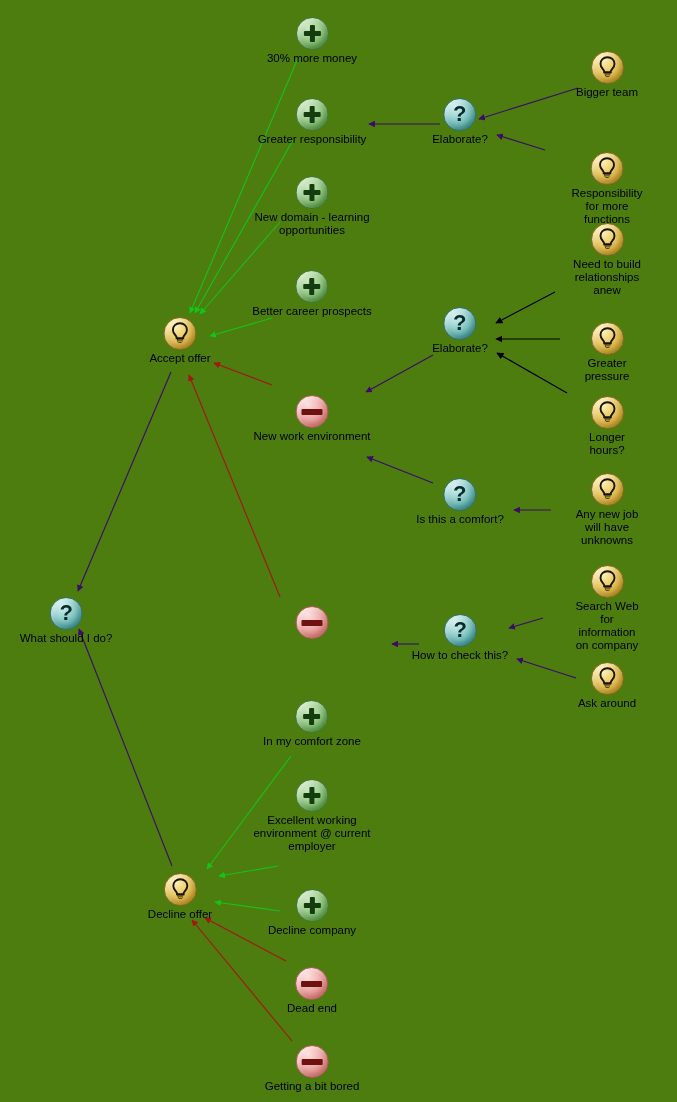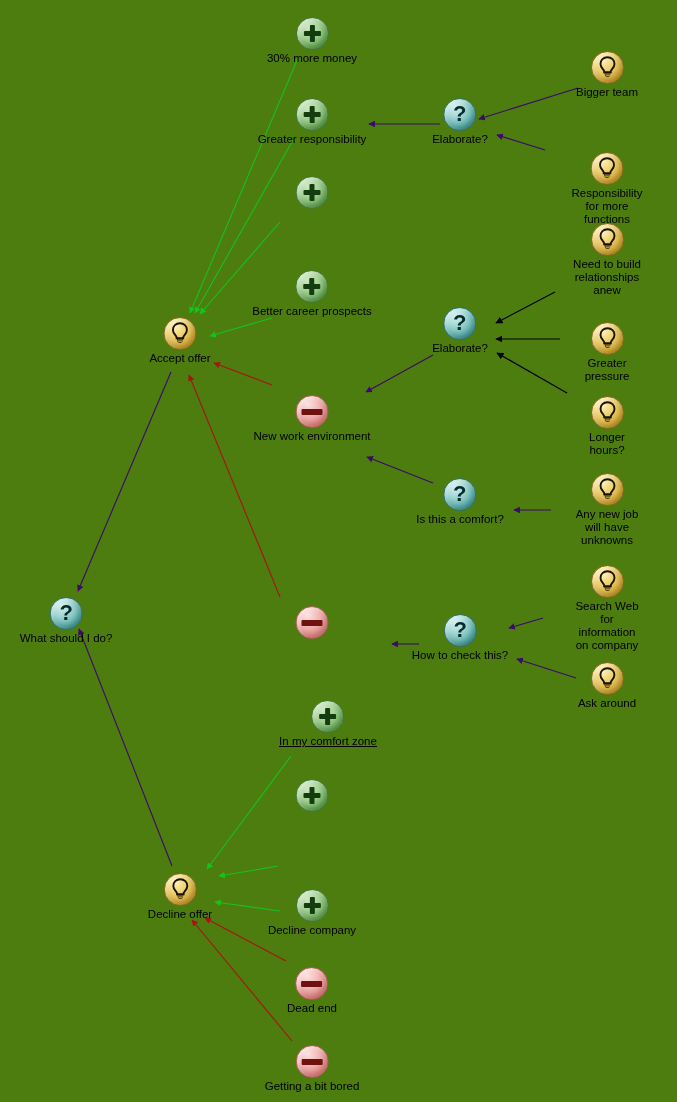--- a/index.html
+++ b/index.html
@@ -118,20 +118,22 @@
       <div class="node" style="left: 312px; top: 17px;">
         <span class="icon ic-plus"></span>
         <div class="label">30% more money</div>
       </div>
       <div class="node" style="left: 312px; top: 98px;">
         <span class="icon ic-plus"></span>
         <div class="label">Greater responsibility</div>
       </div>
       <div class="node" style="left: 312px; top: 176px;">
         <span class="icon ic-plus"></span>
+        <div class="label">New domain - learning
+opportunities</div>
       </div>
       <div class="node" style="left: 312px; top: 270px;">
         <span class="icon ic-plus"></span>
         <div class="label">Better career prospects</div>
       </div>
       <div class="node" style="left: 180px; top: 317px;">
         <span class="icon ic-idea">
           <svg class="g" viewBox="0 0 31 31">
             <path d="M15.5 5.2c-4.1 0-7 3.0-7 6.7 0 2.6 1.5 4.2 2.6 5.5 0.7 0.8 1.1 1.4 1.1 2.2v0.7h6.6v-0.7c0-0.8 0.4-1.4 1.1-2.2 1.1-1.3 2.6-2.9 2.6-5.5 0-3.7-2.9-6.7-7-6.7z" fill="none" stroke="#1a1306" stroke-width="1.9"></path>
             <path d="M12.3 20.6h6.4l-0.7 3.0c-0.15 0.7-0.8 1.2-1.5 1.2h-1.9c-0.75 0-1.4-0.5-1.55-1.2z" fill="#1a1306"></path>
@@ -264,26 +266,29 @@
       <div class="node" style="left: 607px; top: 662px;">
         <span class="icon ic-idea">
           <svg class="g" viewBox="0 0 31 31">
             <path d="M15.5 5.2c-4.1 0-7 3.0-7 6.7 0 2.6 1.5 4.2 2.6 5.5 0.7 0.8 1.1 1.4 1.1 2.2v0.7h6.6v-0.7c0-0.8 0.4-1.4 1.1-2.2 1.1-1.3 2.6-2.9 2.6-5.5 0-3.7-2.9-6.7-7-6.7z" fill="none" stroke="#1a1306" stroke-width="1.9"></path>
             <path d="M12.3 20.6h6.4l-0.7 3.0c-0.15 0.7-0.8 1.2-1.5 1.2h-1.9c-0.75 0-1.4-0.5-1.55-1.2z" fill="#1a1306"></path>
             <path d="M13.2 22.1h5.0M13.6 23.6h4.2" stroke="#d6ae3e" stroke-width="0.9"></path>
           </svg>
         </span>
         <div class="label">Ask around</div>
       </div>
-      <div class="node" style="left: 328px; top: 700px; text-decoration: underline;">
+      <div class="node" style="left: 312px; top: 700px;">
         <span class="icon ic-plus"></span>
         <div class="label">In my comfort zone</div>
       </div>
       <div class="node" style="left: 312px; top: 779px;">
         <span class="icon ic-plus"></span>
+        <div class="label">Excellent working
+environment @ current
+employer</div>
       </div>
       <div class="node" style="left: 180px; top: 873px;">
         <span class="icon ic-idea">
           <svg class="g" viewBox="0 0 31 31">
             <path d="M15.5 5.2c-4.1 0-7 3.0-7 6.7 0 2.6 1.5 4.2 2.6 5.5 0.7 0.8 1.1 1.4 1.1 2.2v0.7h6.6v-0.7c0-0.8 0.4-1.4 1.1-2.2 1.1-1.3 2.6-2.9 2.6-5.5 0-3.7-2.9-6.7-7-6.7z" fill="none" stroke="#1a1306" stroke-width="1.9"></path>
             <path d="M12.3 20.6h6.4l-0.7 3.0c-0.15 0.7-0.8 1.2-1.5 1.2h-1.9c-0.75 0-1.4-0.5-1.55-1.2z" fill="#1a1306"></path>
             <path d="M13.2 22.1h5.0M13.6 23.6h4.2" stroke="#d6ae3e" stroke-width="0.9"></path>
           </svg>
         </span>
         <div class="label">Decline offer</div>

